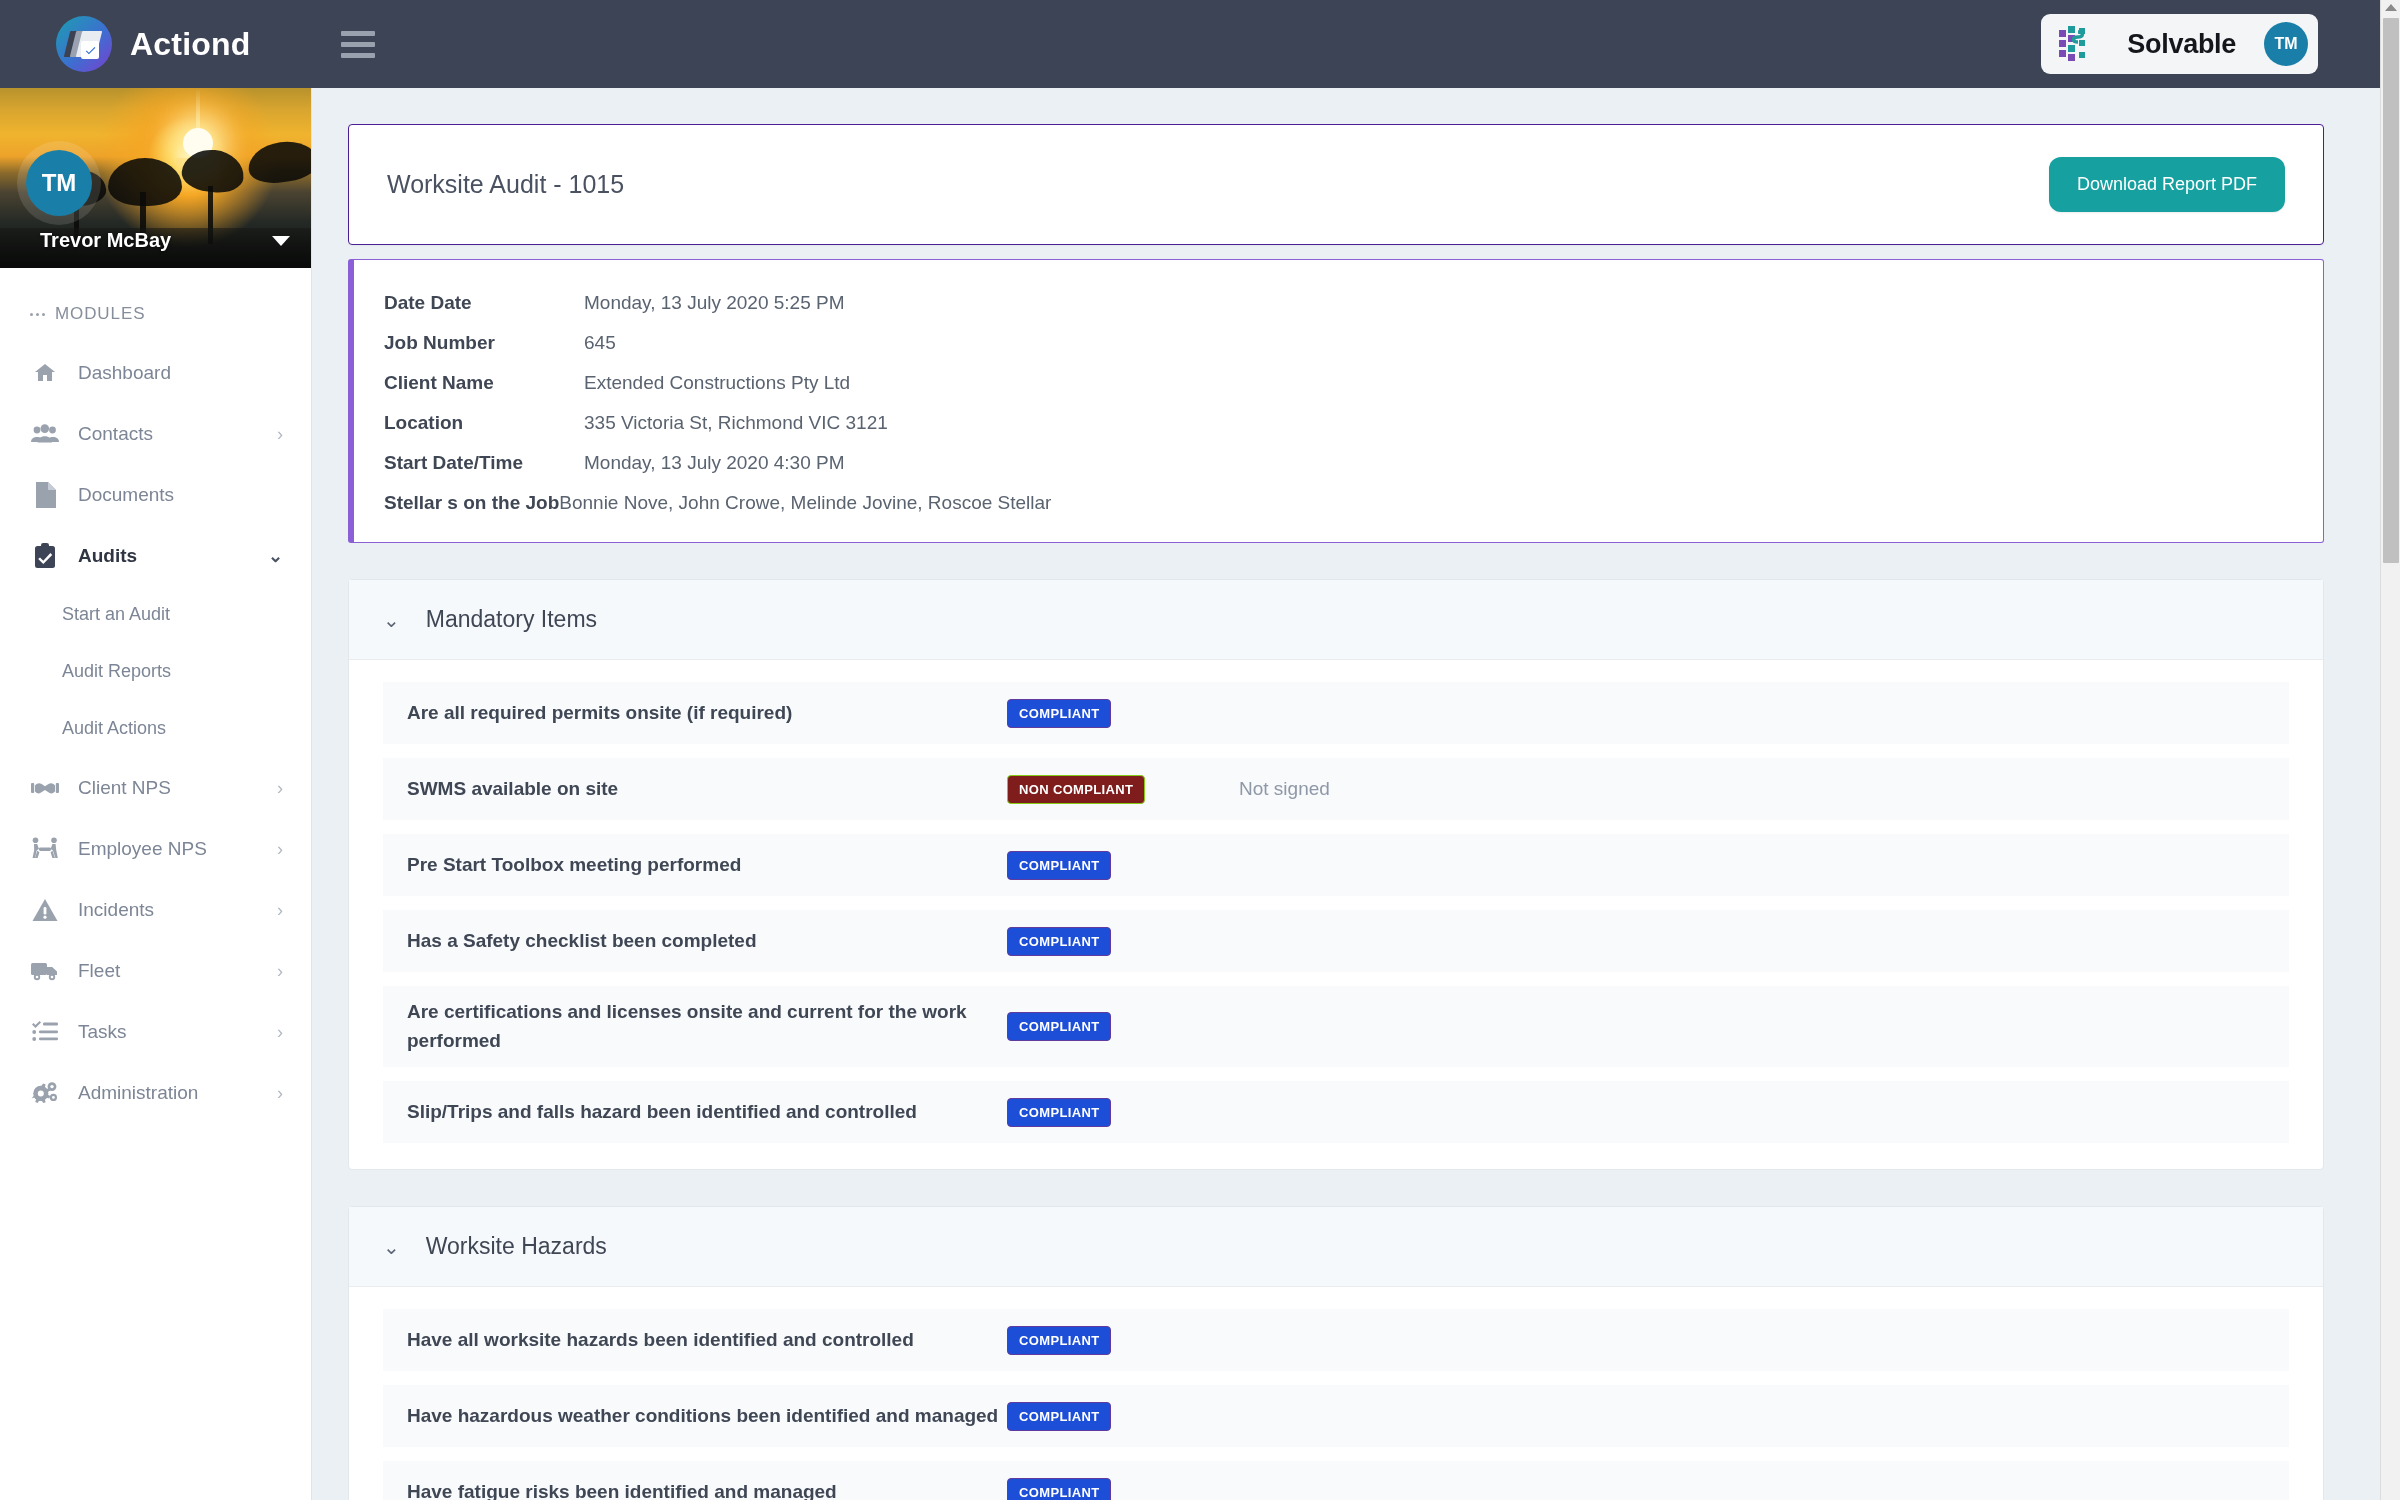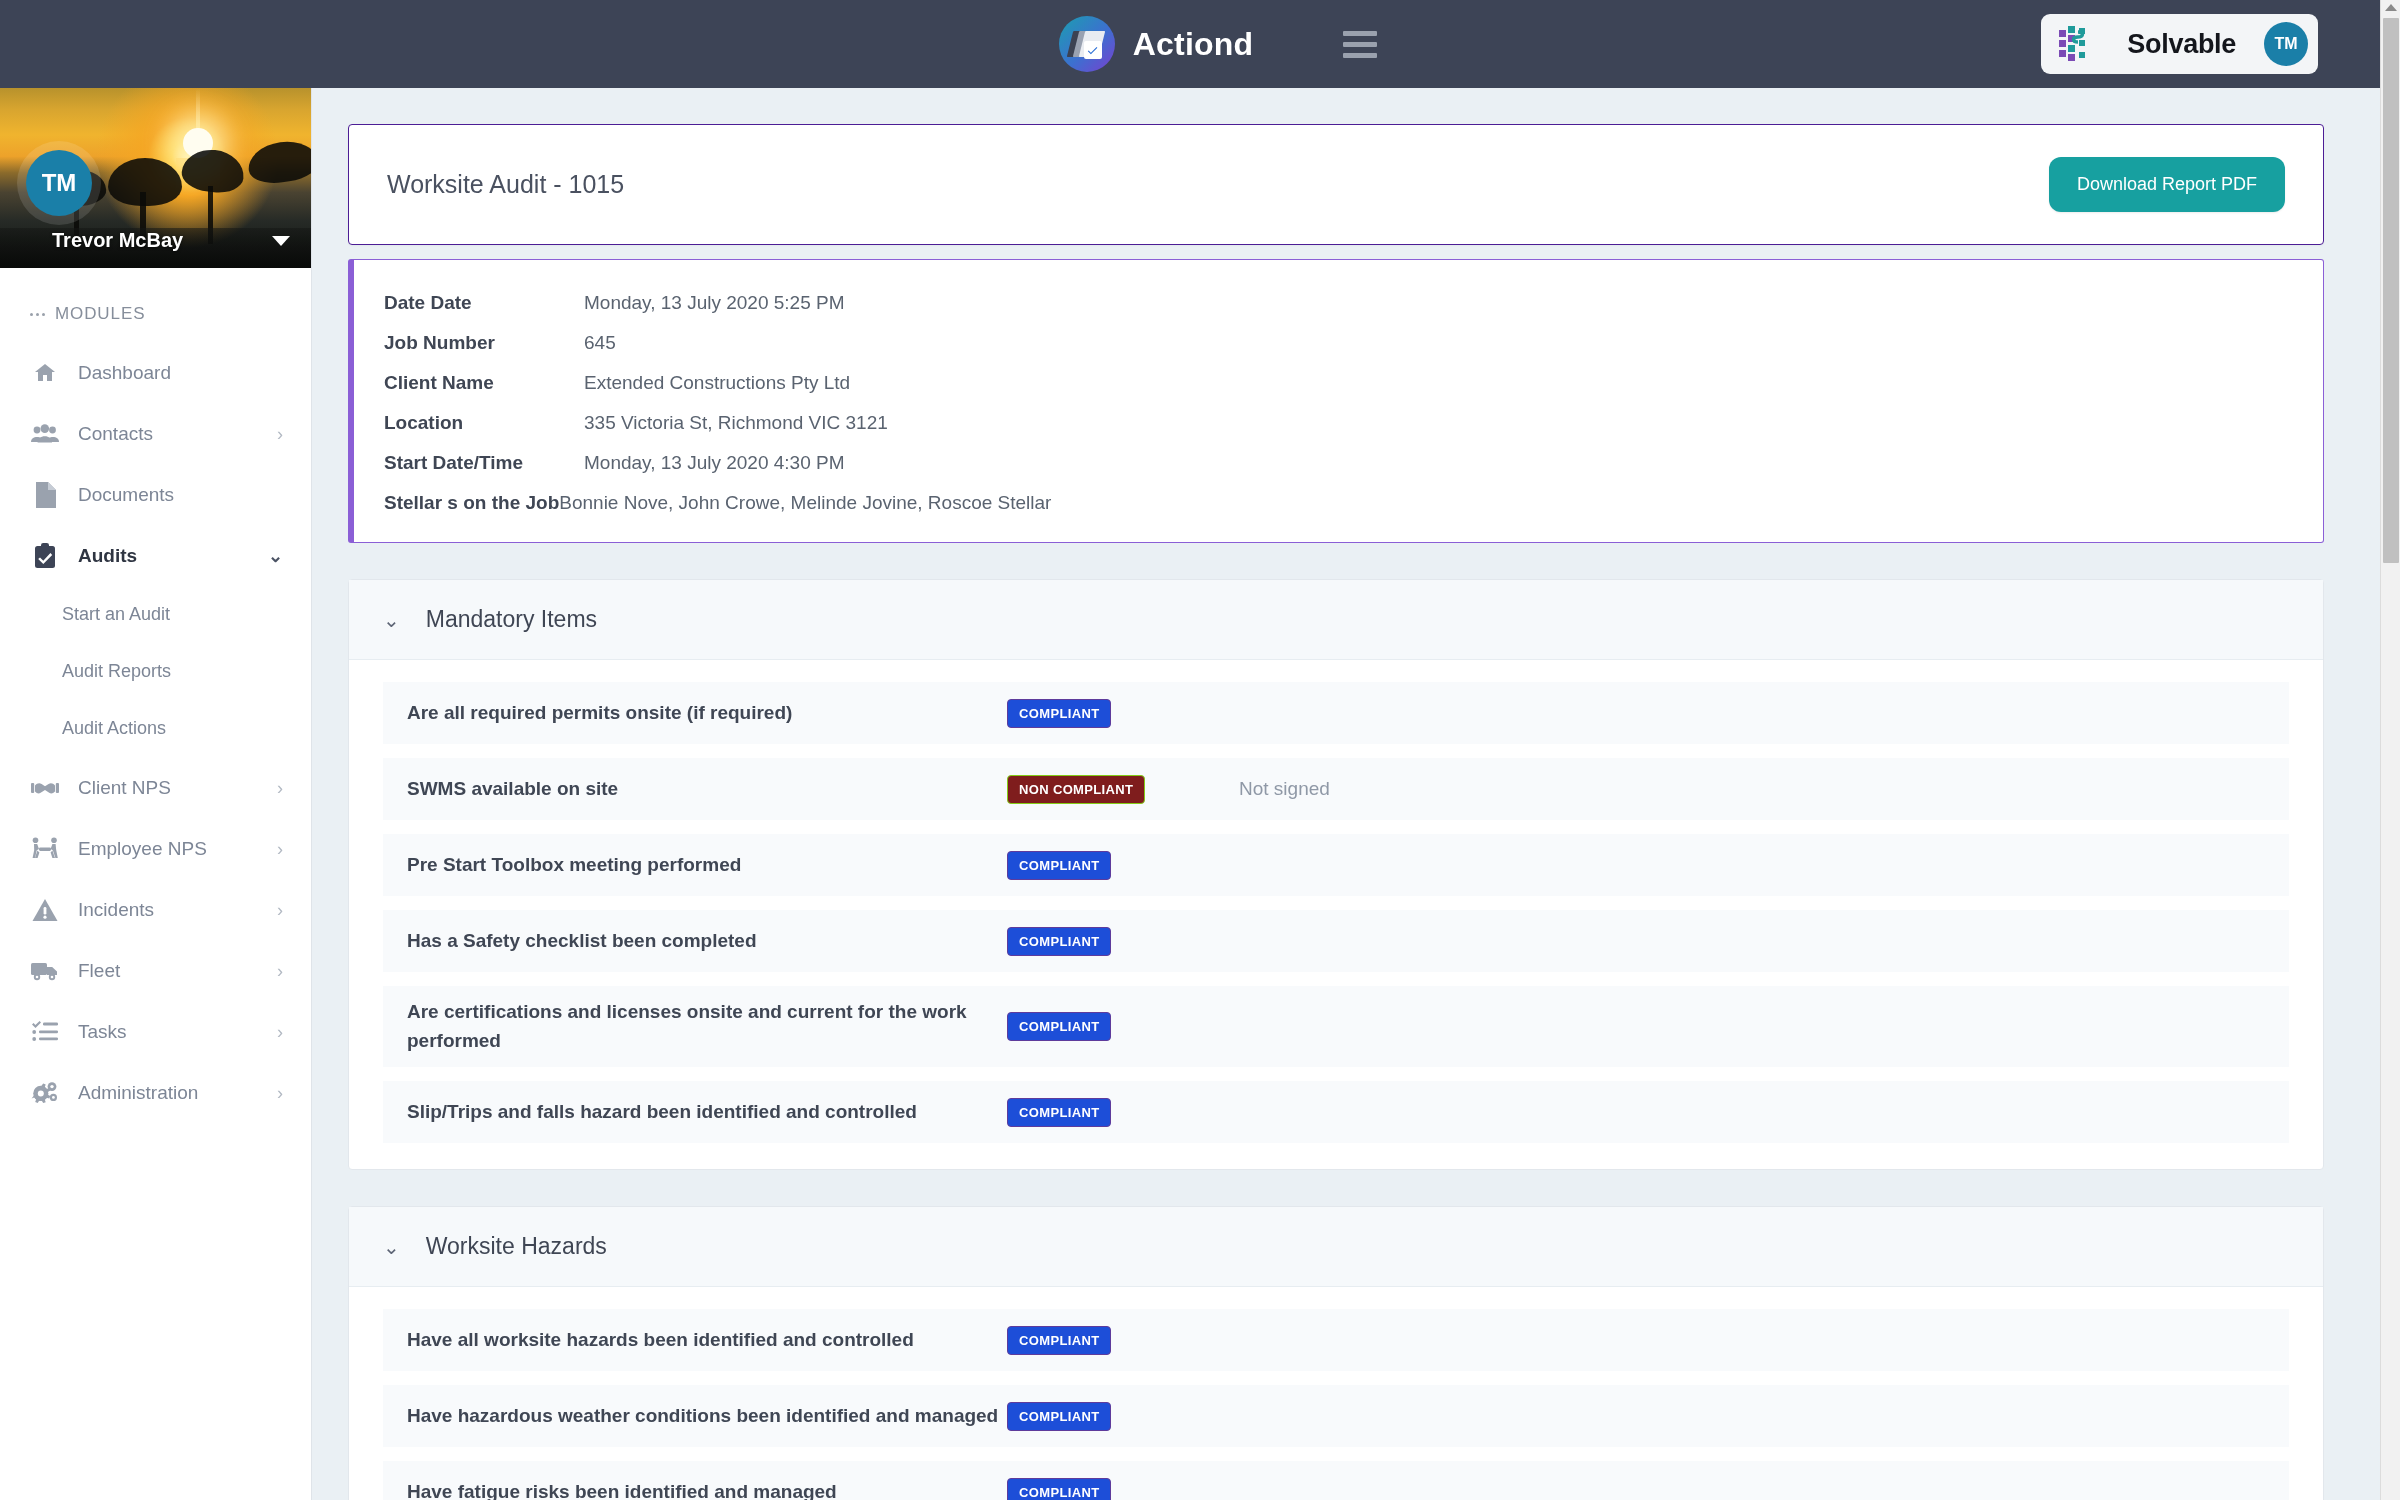--- a/index.html
+++ b/index.html
@@ -10,21 +10,20 @@
     background: #eaf0f4;
   }
 
   
   .topbar {
     position: absolute; top: 0; left: 0;
     width: 2380px; height: 88px;
     background: #3d4456;
     display: flex; align-items: center;
     z-index: 30;
-    justify-content: center;
   }
   .brand { display: flex; align-items: center; margin-left: 56px; }
   .brand-logo {
     width: 56px; height: 56px; border-radius: 50%;
     background: linear-gradient(135deg, #1b9fb0 0%, #3d6fd0 55%, #7a3fd0 100%);
     display: flex; align-items: center; justify-content: center;
     position: relative;
   }
   .brand-logo .pages { position: relative; width: 34px; height: 30px; }
   .brand-logo .pg {
@@ -114,21 +113,21 @@
   .avatar-big {
     position: absolute; left: 26px; top: 62px;
     width: 66px; height: 66px; border-radius: 50%;
     background: #1a7fa8; color: #fff;
     display: flex; align-items: center; justify-content: center;
     font-size: 24px; font-weight: bold;
     box-shadow: 0 0 0 9px rgba(255,255,255,.12);
     z-index: 3;
   }
   .profile-name {
-    position: absolute; left: 52px; bottom: 16px;
+    position: absolute; left: 40px; bottom: 16px;
     color: #fff; font-size: 20px; font-weight: bold;
     text-shadow: 0 1px 3px rgba(0,0,0,.6); z-index: 3;
   }
   .profile-caret {
     position: absolute; right: 22px; bottom: 22px; z-index: 3;
     width: 0; height: 0;
     border-left: 9px solid transparent; border-right: 9px solid transparent;
     border-top: 10px solid #fff;
   }
 

